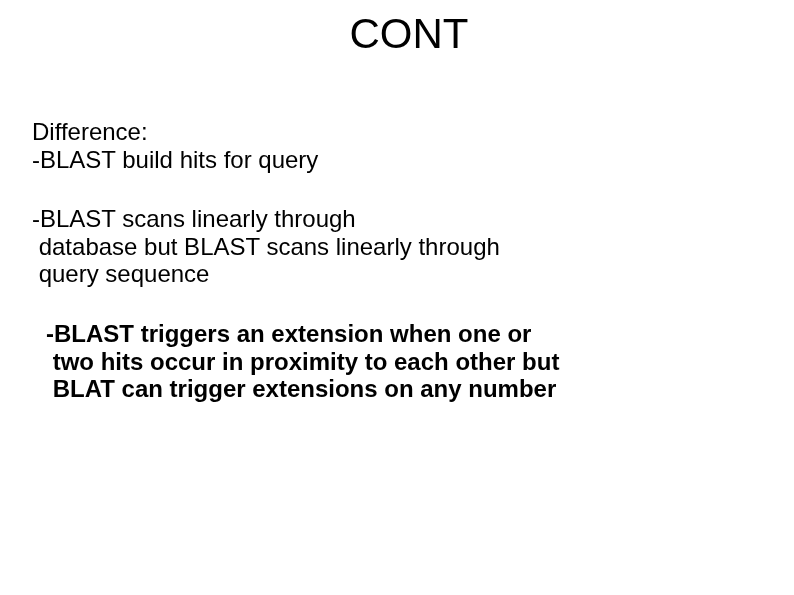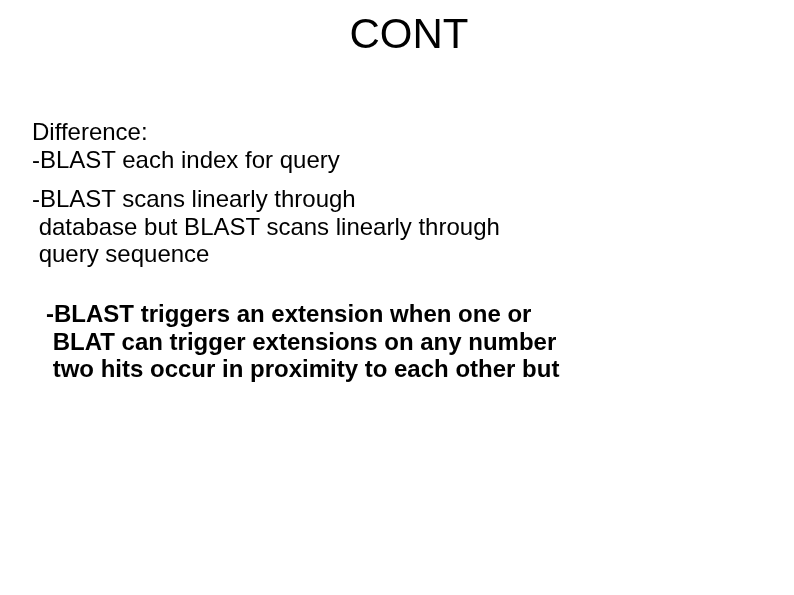--- a/index.html
+++ b/index.html
@@ -30,45 +30,45 @@
   }
   .body {
     position: absolute;
     top: 118px;
     left: 32px;
     right: 32px;
     font-size: 24px;
     line-height: 1.15;
   }
   .para1 {
-    margin-bottom: 12px;
+    margin-bottom: 32px;
   }
   .para2 {
     margin-bottom: 32px;
   }
   .para3 {
     padding-left: 14px;
     font-weight: bold;
   }
 </style>
 </head>
 <body>
 
 <div class="slide">
   <div class="title">CONT</div>
 
   <div class="body">
     <div class="para1">
       <div>Difference:</div>
-      <div>-BLAST each index for query</div>
+      <div>-BLAST build hits for query</div>
     </div>
     <div class="para2">
       <div>-BLAST scans linearly through</div>
       <div>&nbsp;database but BLAST scans linearly through</div>
       <div>&nbsp;query sequence</div>
     </div>
     <div class="para3">
       <div>-BLAST triggers an extension when one or</div>
+      <div>&nbsp;two hits occur in proximity to each other but</div>
       <div>&nbsp;BLAT can trigger extensions on any number</div>
-      <div>&nbsp;two hits occur in proximity to each other but</div>
     </div>
   </div>
 </div>
 
 </body></html>

